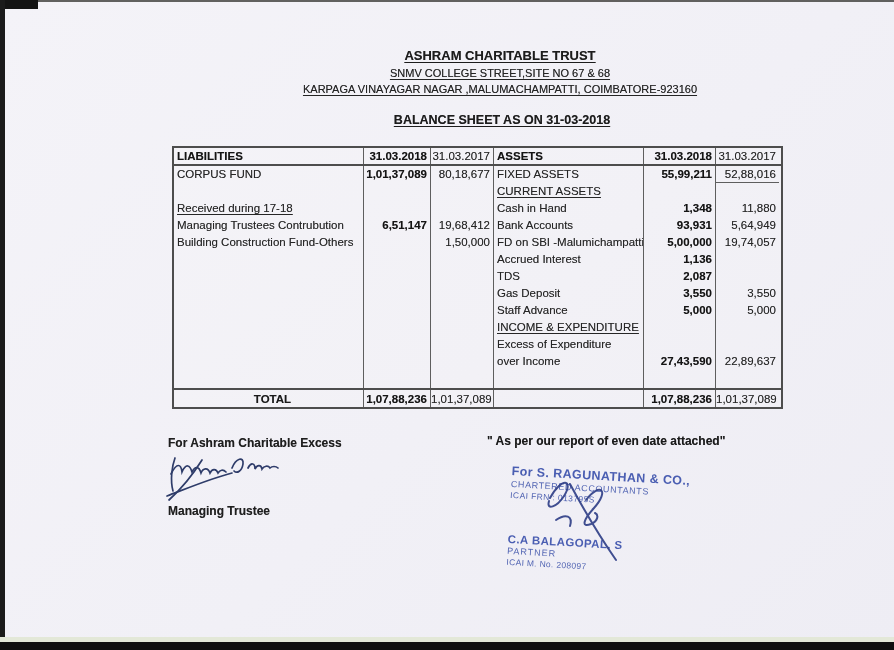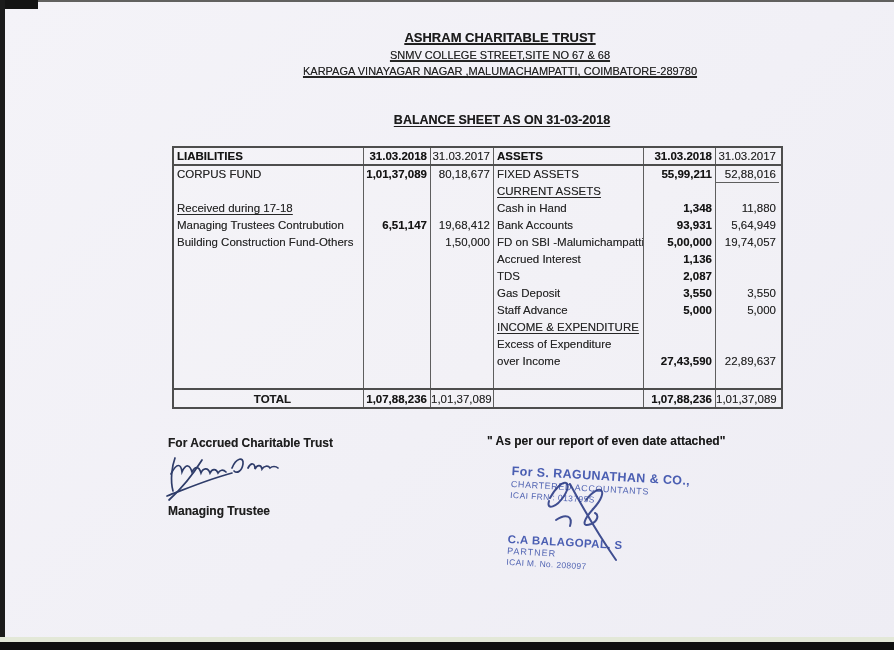--- a/index.html
+++ b/index.html
@@ -11,22 +11,22 @@
     color:#262626; }
 
   
   .edge-top { position:absolute; left:0; top:0; width:894px; height:2px; background:#3c3c38; opacity:.8; }
   .corner-tl { position:absolute; left:0; top:0; width:38px; height:9px; background:#141414; }
   .edge-left { position:absolute; left:0; top:0; width:5px; height:650px; background:#1b1b1b; }
   .bottom-line { position:absolute; left:0; top:637px; width:894px; height:5px; background:#e3e8d8; }
   .edge-bottom { position:absolute; left:0; top:642px; width:894px; height:8px; background:#0f0f0f; }
 
   
-  .doc-header { position:absolute; left:200px; top:30px; width:600px; text-align:center;
-    text-shadow:0 0 .4px rgba(30,30,30,.55);text-decoration:underline; }
+  .doc-header { position:absolute; left:200px; top:48px; width:600px; text-align:center;
+    text-shadow:0 0 .4px rgba(30,30,30,.55); }
   .doc-header .org { font-size:13px; font-weight:700; text-decoration:underline; text-underline-offset:2px; color:#1c1c1c; }
   .doc-header .addr { font-size:11px; margin-top:4px; text-decoration:underline; text-underline-offset:2px; color:#242424; }
   .doc-title { position:absolute; left:202px; top:113px; width:600px; text-align:center;
     font-size:12.5px; font-weight:700; text-decoration:underline; text-underline-offset:2px;
     color:#1c1c1c; text-shadow:0 0 .4px rgba(30,30,30,.55); }
 
   
   .bs-table { position:absolute; left:172px; top:146px; width:611px;
     border:2px solid #4d4d4d; font-size:11.5px; background:rgba(255,255,255,.08); }
   .row { display:flex; height:17px; }
@@ -74,21 +74,21 @@
 
   <div class="edge-top"></div>
   <div class="corner-tl"></div>
   <div class="edge-left"></div>
   <div class="bottom-line"></div>
   <div class="edge-bottom"></div>
 
   <div class="doc-header">
     <div class="org">ASHRAM CHARITABLE TRUST</div>
     <div class="addr">SNMV COLLEGE STREET,SITE NO 67 &amp; 68</div>
-    <div class="addr">KARPAGA VINAYAGAR NAGAR ,MALUMACHAMPATTI, COIMBATORE-289780</div>
+    <div class="addr">KARPAGA VINAYAGAR NAGAR ,MALUMACHAMPATTI, COIMBATORE-923160</div>
   </div>
   <div class="doc-title">BALANCE SHEET AS ON 31-03-2018</div>
 
   <div class="bs-table" id="bs-table">
       <div class="row header">
         <div class="cell c0 bold">LIABILITIES</div>
         <div class="cell c1 bold">31.03.2018</div>
         <div class="cell c2">31.03.2017</div>
         <div class="cell c3 bold">ASSETS</div>
         <div class="cell c4 bold">31.03.2018</div>
@@ -201,21 +201,21 @@
       <div class="row total">
         <div class="cell c0 total-label">TOTAL</div>
         <div class="cell c1 bold">1,07,88,236</div>
         <div class="cell c2">1,01,37,089</div>
         <div class="cell c3"></div>
         <div class="cell c4 bold">1,07,88,236</div>
         <div class="cell c5">1,01,37,089</div>
       </div>
     </div>
 
-  <div class="foot-left-for">For Accrued Charitable Trust</div>
+  <div class="foot-left-for">For Ashram Charitable Excess</div>
 
   <svg class="sig-left" viewBox="0 0 140 58">
     <g fill="none" stroke="#1e2d5e" stroke-width="1.7" stroke-linecap="round" opacity="0.92">
       <path d="M11 12 C8 20 6 34 9 45"></path>
       <path d="M7 28 C13 16 17 18 18 26 C22 17 26 19 28 26 C31 20 35 20 37 27 C39 22 44 21 46 27 C48 23 52 22 54 27 C56 24 59 23 62 26"></path>
       <path d="M68 22 C72 12 80 10 79 18 C78 25 73 28 70 25"></path>
       <path d="M84 22 C87 16 91 17 91 23 C93 19 97 18 98 23 C100 20 104 19 106 22 C108 20 112 20 114 22"></path>
       <path d="M38 14 C28 30 16 44 5 54"></path>
       <path d="M3 50 C24 42 48 32 68 27"></path>
     </g>

